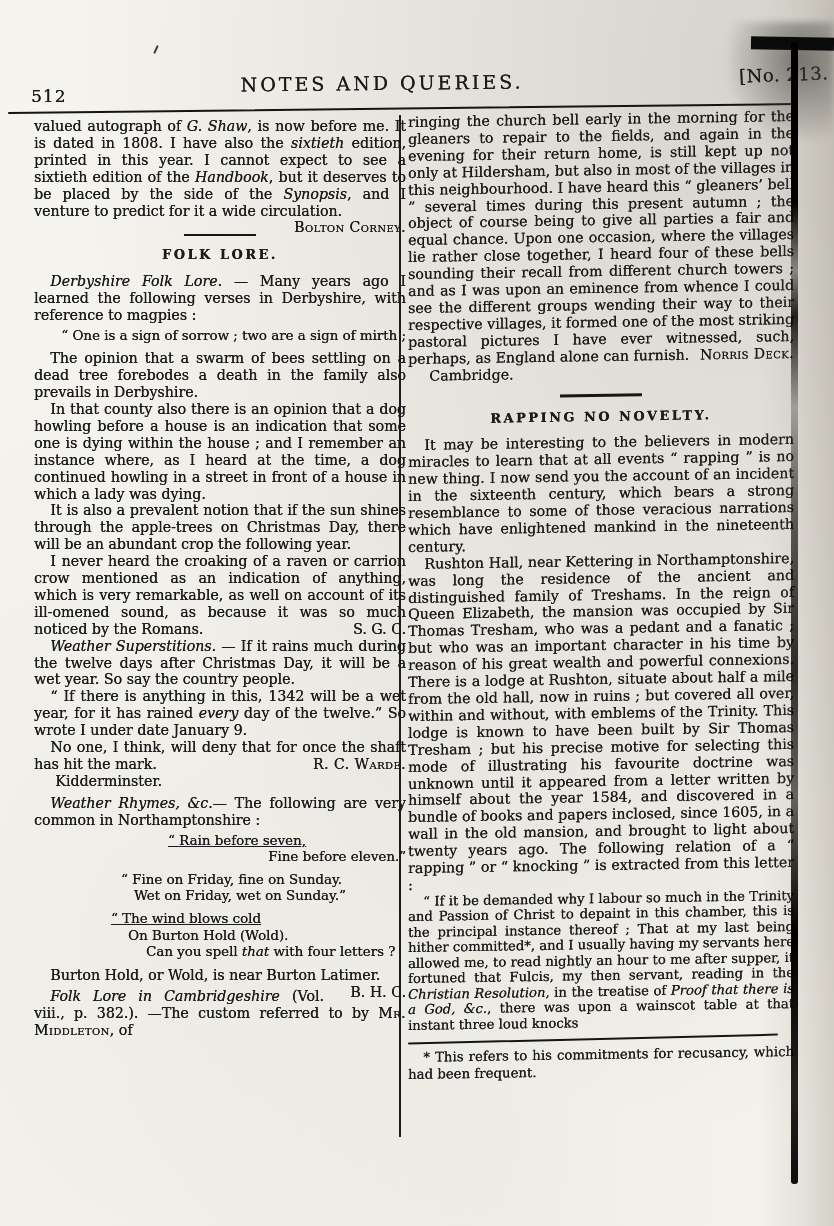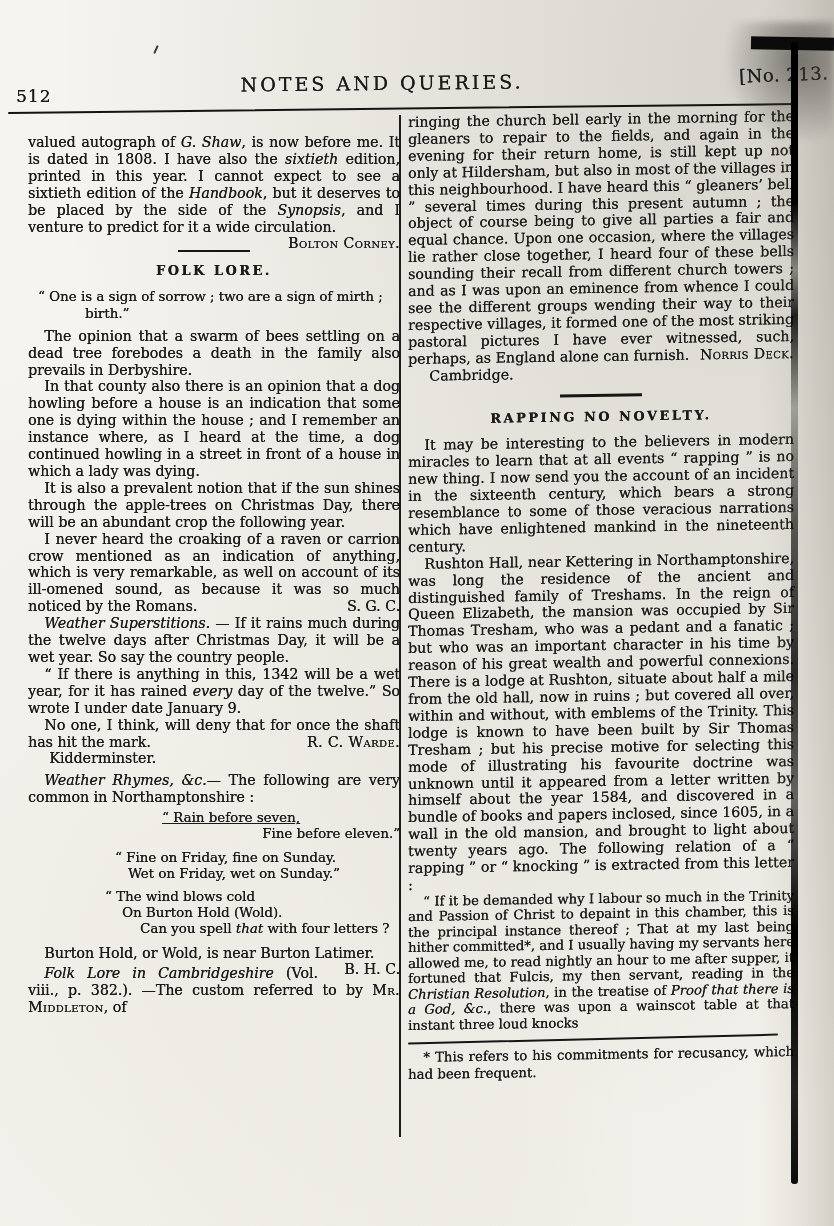--- a/index.html
+++ b/index.html
@@ -8,45 +8,45 @@
     background:
       radial-gradient(ellipse at 88% 6%, rgba(90,85,75,0.20), rgba(90,85,75,0.06) 45%, transparent 65%),
       radial-gradient(ellipse at 20% 78%, rgba(120,112,100,0.06), transparent 50%),
       radial-gradient(ellipse at 60% 95%, rgba(120,112,100,0.05), transparent 55%),
       #f6f4ee;
     font-family:"DejaVu Serif","Liberation Serif",serif;
     color:#1b1b1b;
   }
   .txt{text-shadow:0.15px 0 0 currentColor;}
   
-  .page-num{position:absolute;left:16px;top:86px;font-size:17px;letter-spacing:1px;}
+  .page-num{position:absolute;left:31px;top:86px;font-size:17px;letter-spacing:1px;}
   .j-title{position:absolute;left:0;right:70px;top:72px;text-align:center;font-size:19px;letter-spacing:3px;transform:rotate(-0.6deg);}
   .issue{position:absolute;left:739px;top:64px;font-size:18px;letter-spacing:0.5px;transform:rotate(-2.4deg);white-space:nowrap;}
   .header-rule{position:absolute;left:8px;top:112px;width:786px;height:2.2px;background:#141414;transform:rotate(-0.65deg);transform-origin:left center;border-radius:2px;}
   .stray-tick{position:absolute;left:155px;top:45px;width:2px;height:9px;background:#3a3a3a;transform:rotate(24deg);border-radius:1px;}
   
   .col-rule{position:absolute;left:399px;top:115px;width:2px;height:1022px;background:#1c1c1c;}
   .col{position:absolute;top:118px;font-size:14.2px;line-height:16.9px;text-align:justify;}
-  .col-left{left:28px;width:372px;margin-top:16px;}
+  .col-left{left:34px;width:372px;}
   .col-right{left:408px;top:114px;width:386px;transform:skewY(-0.9deg);transform-origin:top left;}
   p.para{margin:0;text-indent:1.15em;}
   p.noindent{text-indent:0;}
   .sig{float:right;padding-left:10px;}
   .sc{font-variant:small-caps;letter-spacing:0.4px;}
   .it{font-style:italic;text-align:right;}
   .place{margin:0;text-indent:1.5em;text-align:left;}
   .sect-head{text-align:center;font-size:12.8px;font-weight:bold;letter-spacing:2.6px;margin:0 0 9px 0;text-indent:0;}
   .divider{width:72px;height:2px;background:#161616;margin:15px auto 11px auto;}
   .divider.thick{width:82px;height:3px;margin:12px auto 12px auto;}
   .verse{font-size:13.4px;line-height:16.2px;text-align:left;margin:4px 0 6px 0;}
   .verse div{white-space:nowrap;}
-  .ind10{padding-left:10px;}  .ind22{padding-left:22px;}  .ind57{padding-left:57px;}
+  .ind10{padding-left:10px;text-align:right;}  .ind22{padding-left:22px;}  .ind57{padding-left:57px;}
   .ind134{padding-left:134px;text-decoration:underline;}.ind145{padding-left:145px;text-align:right;}
   .ind87{padding-left:87px;}  .ind100{padding-left:100px;}
-  .ind77{padding-left:77px;}  .ind94{padding-left:94px;}  .ind112{padding-left:112px;}
+  .ind77{padding-left:77px;text-decoration:underline;}  .ind94{padding-left:94px;}  .ind112{padding-left:112px;}
   .stanza{margin-bottom:7px;}
   .quote{font-size:13.2px;line-height:15.5px;text-indent:1.1em;margin-top:5px;}
   .fn-rule{width:370px;height:2px;background:#151515;margin:8px 0 7px 0;transform:rotate(-0.5deg);border-radius:2px;}
   .footnote{font-size:13.3px;line-height:16.4px;text-indent:1.1em;}
   
   .edge-wash{position:absolute;right:0;top:0;width:76px;height:1226px;z-index:5;pointer-events:none;
     background:linear-gradient(to right, rgba(140,132,118,0) 0%, rgba(140,132,118,0.14) 55%, rgba(118,110,96,0.26) 100%);}
   .corner-noise{position:absolute;left:728px;top:22px;width:106px;height:118px;z-index:6;
     background:radial-gradient(ellipse at 68% 32%, rgba(45,42,38,0.55), rgba(45,42,38,0.18) 52%, transparent 75%);filter:blur(3px);}
   .edge-top-bar{position:absolute;left:751px;top:37px;width:83px;height:13px;background:#0b0b0b;transform:rotate(1deg);filter:blur(0.4px);z-index:7;}
@@ -63,23 +63,23 @@
 <div class="j-title txt">NOTES AND QUERIES.</div>
 <div class="issue txt">[No. 213.</div>
 <div class="header-rule"></div>
 <div class="stray-tick"></div>
 <div class="col-rule"></div>
 
 <div class="col col-left txt">
   <p class="para noindent"><span>valued autograph of </span><span class="it">G. Shaw</span><span>, is now before me. It is dated in 1808.  I have also the </span><span class="it">sixtieth</span><span> edition, printed in this year.  I cannot expect to see a sixtieth edition of the </span><span class="it">Handbook</span><span>, but it deserves to be placed by the side of the </span><span class="it">Synopsis</span><span>, and I venture to predict for it a wide circulation.</span><span class="sc sig">Bolton Corney.</span></p>
   <div class="divider"></div>
   <p class="sect-head">FOLK LORE.</p>
+  <p class="para"><span class="it">Derbyshire Folk Lore.</span><span> — Many years ago I learned the following verses in Derbyshire, with reference to magpies :</span></p>
   <div class="verse">
     <div class="ind10"><span>“ One is a sign of sorrow ; two are a sign of mirth ;</span></div>
-    <div class="ind57"><span>birth.”</span></div>
   </div>
   <p class="para"><span>The opinion that a swarm of bees settling on a dead tree forebodes a death in the family also prevails in Derbyshire.</span></p>
   <p class="para"><span>In that county also there is an opinion that a dog howling before a house is an indication that some one is dying within the house ; and I remember an instance where, as I heard at the time, a dog continued howling in a street in front of a house in which a lady was dying.</span></p>
   <p class="para"><span>It is also a prevalent notion that if the sun shines through the apple-trees on Christmas Day, there will be an abundant crop the following year.</span></p>
   <p class="para"><span>I never heard the croaking of a raven or carrion crow mentioned as an indication of anything, which is very remarkable, as well on account of its ill-omened sound, as because it was so much noticed by the Romans.</span><span class="sig">S. G. C.</span></p>
   <p class="para"><span class="it">Weather Superstitions.</span><span> — If it rains much during the twelve days after Christmas Day, it will be a wet year.  So say the country people.</span></p>
   <p class="para"><span>“ If there is anything in this, 1342 will be a wet year, for it has rained </span><span class="it">every</span><span> day of the twelve.” So wrote I under date January 9.</span></p>
   <p class="para"><span>No one, I think, will deny that for once the shaft has hit the mark.</span><span class="sc sig">R. C. Warde.</span></p>
   <p class="place">Kidderminster.</p>
   <p class="para" style="margin-top:5px;"><span class="it">Weather Rhymes, &amp;c.</span><span>— The following are very common in Northamptonshire :</span></p>

